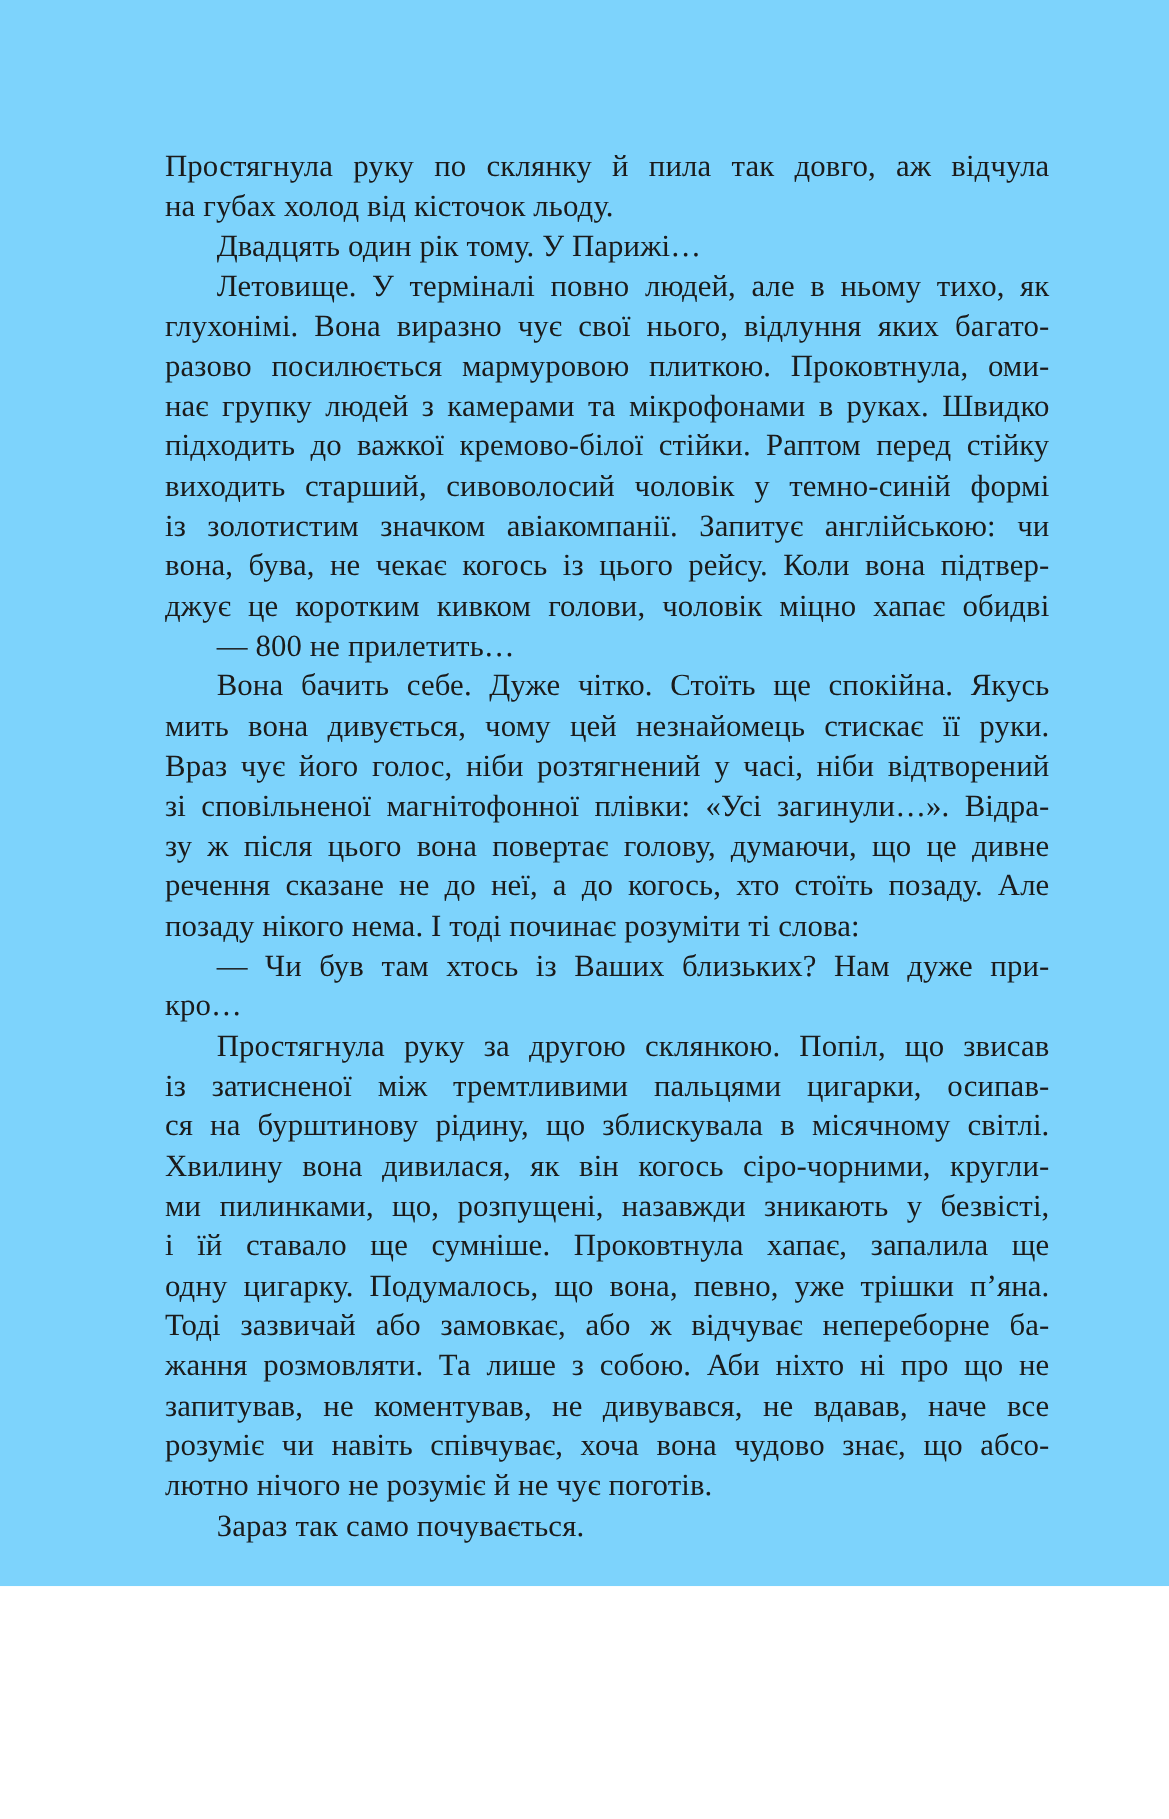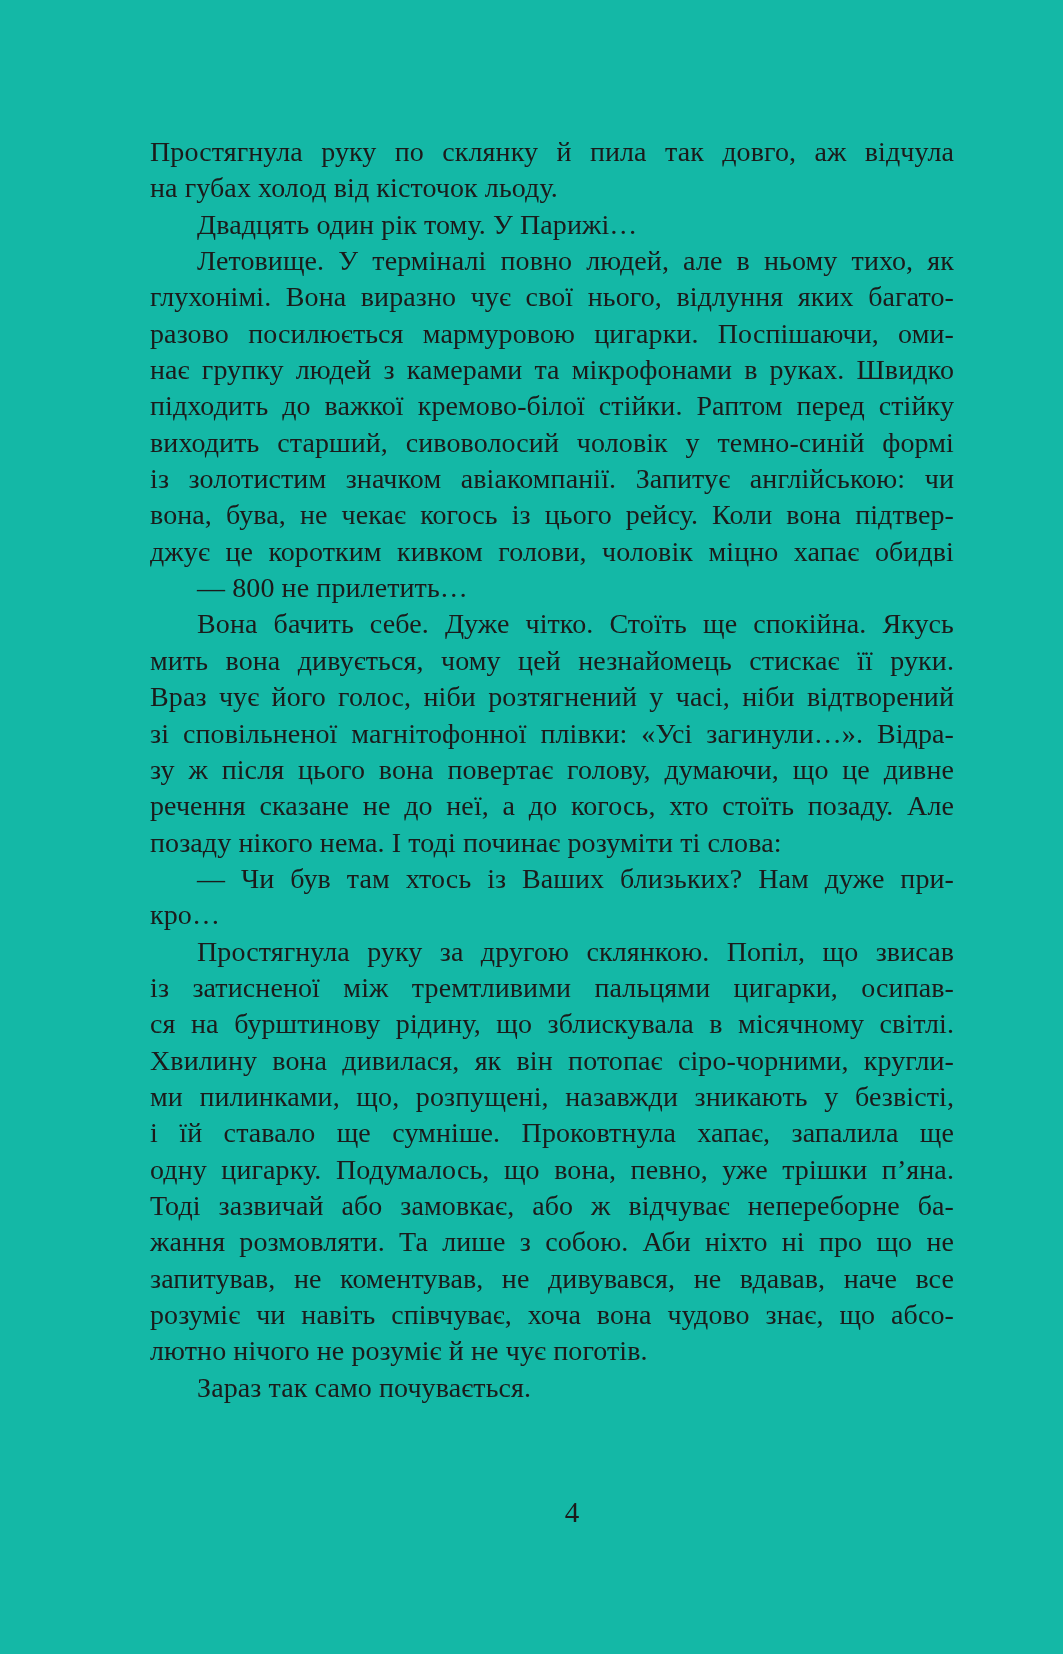--- a/index.html
+++ b/index.html
@@ -3,22 +3,22 @@
 <meta charset="utf-8">
 <style>
   html, body {
     margin: 0;
     padding: 0;
     background: #ffffff;
   }
   .page {
     position: relative;
     width: 1063px;
-    height: 1654px;
-    background: #14b8a6;
+    height: 1442px;
+    background: #7dd3fc;
     overflow: hidden;
     font-family: "Liberation Serif", serif;
     color: #1b1b1b;
   }
   .text-block {
     position: absolute;
     left: 150px;
     top: 134px;
     width: 804px;
   }
@@ -59,21 +59,21 @@
       <div class="paragraph">
         <div class="line">Простягнула руку по склянку й пила так довго, аж відчула</div>
         <div class="line last">на губах холод від кісточок льоду.</div>
       </div>
       <div class="paragraph">
         <div class="line indent last">Двадцять один рік тому. У Парижі…</div>
       </div>
       <div class="paragraph">
         <div class="line indent">Летовище. У терміналі повно людей, але в ньому тихо, як</div>
         <div class="line">глухонімі. Вона виразно чує свої нього, відлуння яких багато-</div>
-        <div class="line">разово посилюється мармуровою цигарки. Поспішаючи, оми-</div>
+        <div class="line">разово посилюється мармуровою плиткою. Проковтнула, оми-</div>
         <div class="line">нає групку людей з камерами та мікрофонами в руках. Швидко</div>
         <div class="line">підходить до важкої кремово-білої стійки. Раптом перед стійку</div>
         <div class="line">виходить старший, сивоволосий чоловік у темно-синій формі</div>
         <div class="line">із золотистим значком авіакомпанії. Запитує англійською: чи</div>
         <div class="line">вона, бува, не чекає когось із цього рейсу. Коли вона підтвер-</div>
         <div class="line">джує це коротким кивком голови, чоловік міцно хапає обидві</div>
       </div>
       <div class="paragraph">
         <div class="line indent last">— 800 не прилетить…</div>
       </div>
@@ -87,21 +87,21 @@
         <div class="line last">позаду нікого нема. І тоді починає розуміти ті слова:</div>
       </div>
       <div class="paragraph">
         <div class="line indent">— Чи був там хтось із Ваших близьких? Нам дуже при-</div>
         <div class="line last">кро…</div>
       </div>
       <div class="paragraph">
         <div class="line indent">Простягнула руку за другою склянкою. Попіл, що звисав</div>
         <div class="line">із затисненої між тремтливими пальцями цигарки, осипав-</div>
         <div class="line">ся на бурштинову рідину, що зблискувала в місячному світлі.</div>
-        <div class="line">Хвилину вона дивилася, як він потопає сіро-чорними, кругли-</div>
+        <div class="line">Хвилину вона дивилася, як він когось сіро-чорними, кругли-</div>
         <div class="line">ми пилинками, що, розпущені, назавжди зникають у безвісті,</div>
         <div class="line">і їй ставало ще сумніше. Проковтнула хапає, запалила ще</div>
         <div class="line">одну цигарку. Подумалось, що вона, певно, уже трішки п’яна.</div>
         <div class="line">Тоді зазвичай або замовкає, або ж відчуває непереборне ба-</div>
         <div class="line">жання розмовляти. Та лише з собою. Аби ніхто ні про що не</div>
         <div class="line">запитував, не коментував, не дивувався, не вдавав, наче все</div>
         <div class="line">розуміє чи навіть співчуває, хоча вона чудово знає, що абсо-</div>
         <div class="line last">лютно нічого не розуміє й не чує поготів.</div>
       </div>
       <div class="paragraph">

